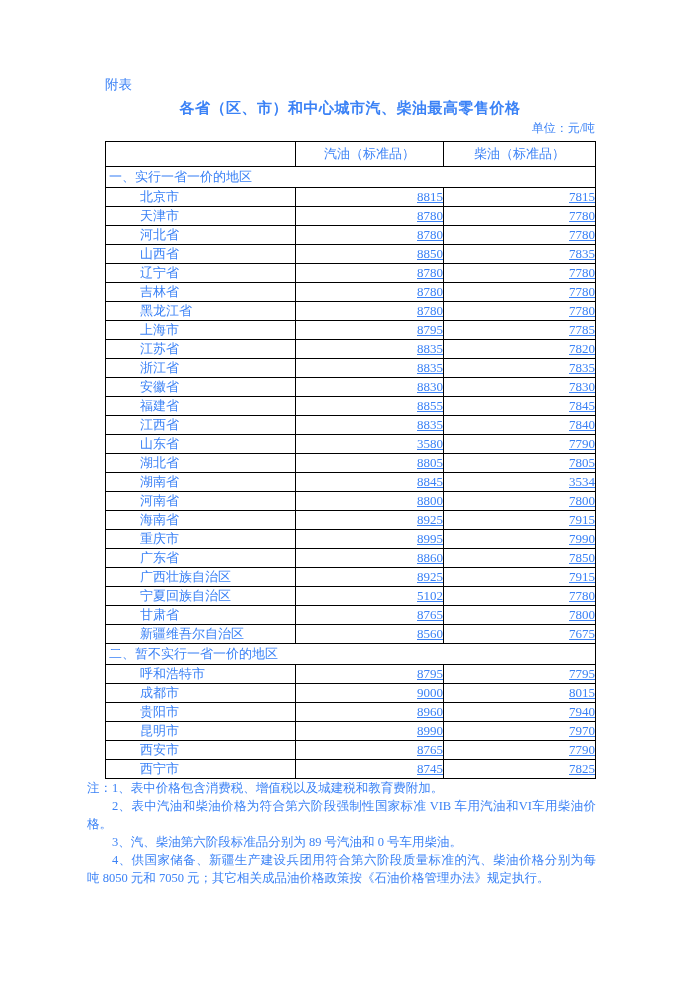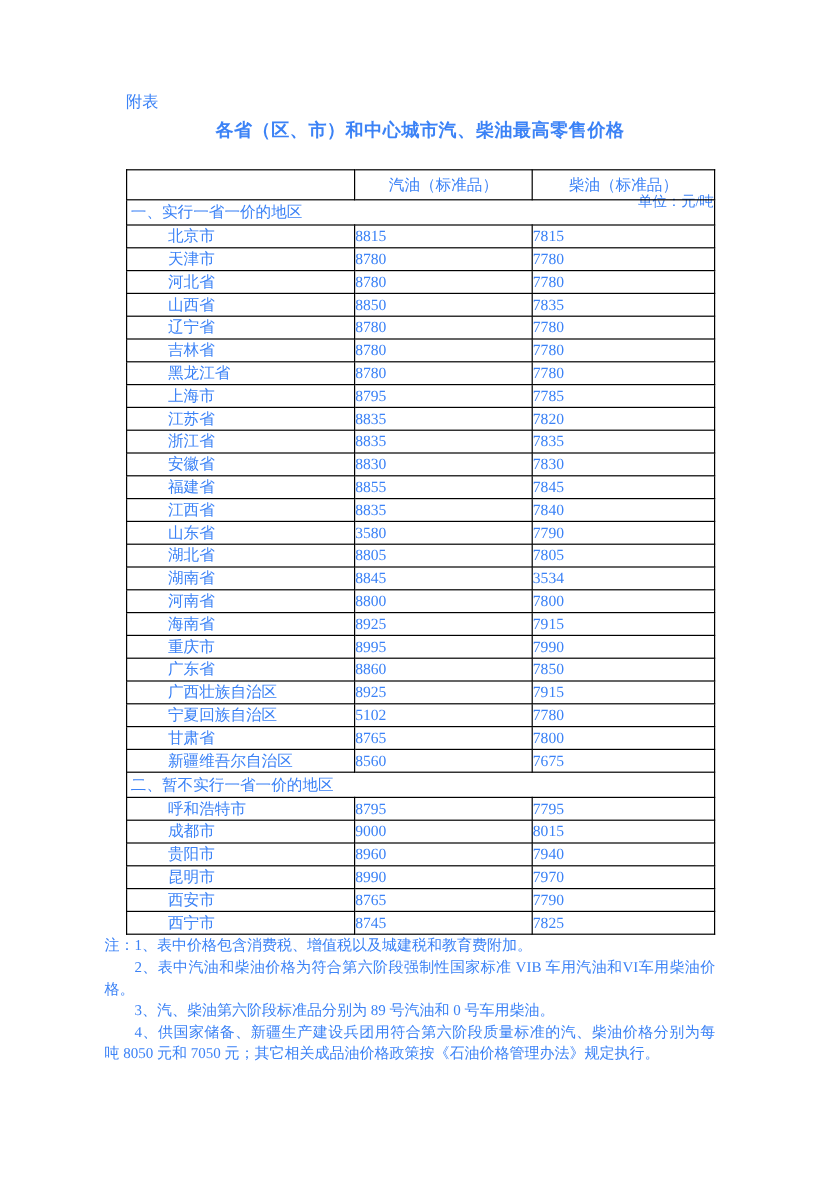--- a/index.html
+++ b/index.html
@@ -30,21 +30,20 @@
     font-size: 15px;
     letter-spacing: 0.5px;
   }
   .unit-label {
     position: absolute;
     left: 105px;
     top: 120px;
     width: 490px;
     text-align: right;
     font-size: 12px;
-    margin-top: 40px;
   }
   table.price-table {
     position: absolute;
     left: 105px;
     top: 141px;
     width: 490px;
     border-collapse: collapse;
     table-layout: fixed;
     font-size: 13px;
     border: 1.5px solid #000;
@@ -64,21 +63,22 @@
     padding-left: 3px;
     text-align: left;
   }
   .price-table td.region-cell {
     height: 18px;
     padding-left: 34px;
     text-align: left;
   }
   .price-table td.num-cell {
     height: 18px;
-    text-align: left;
+    text-align: right;
+    text-decoration: underline;
   }
   .notes {
     position: absolute;
     left: 87px;
     top: 779px;
     width: 509px;
     font-size: 12.5px;
   }
   .note-line {
     line-height: 18px;

